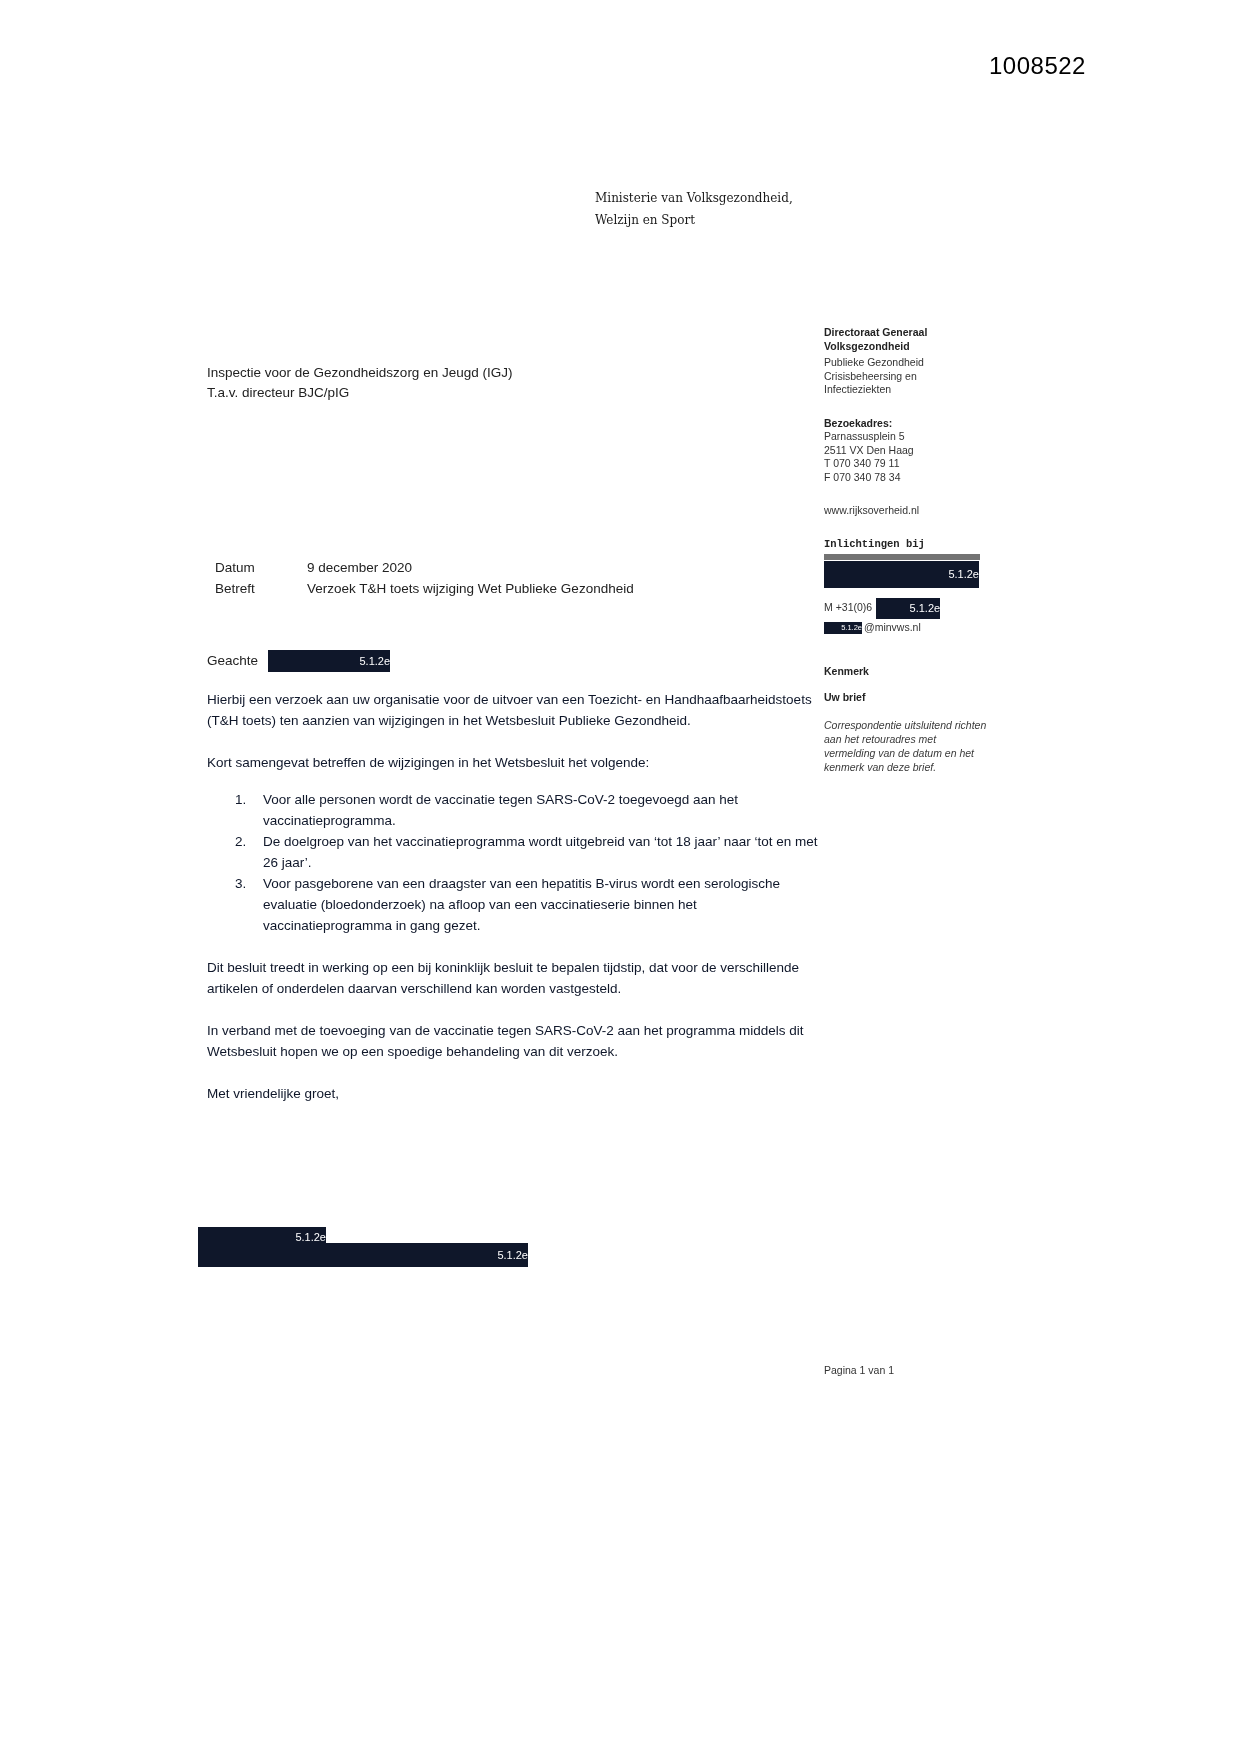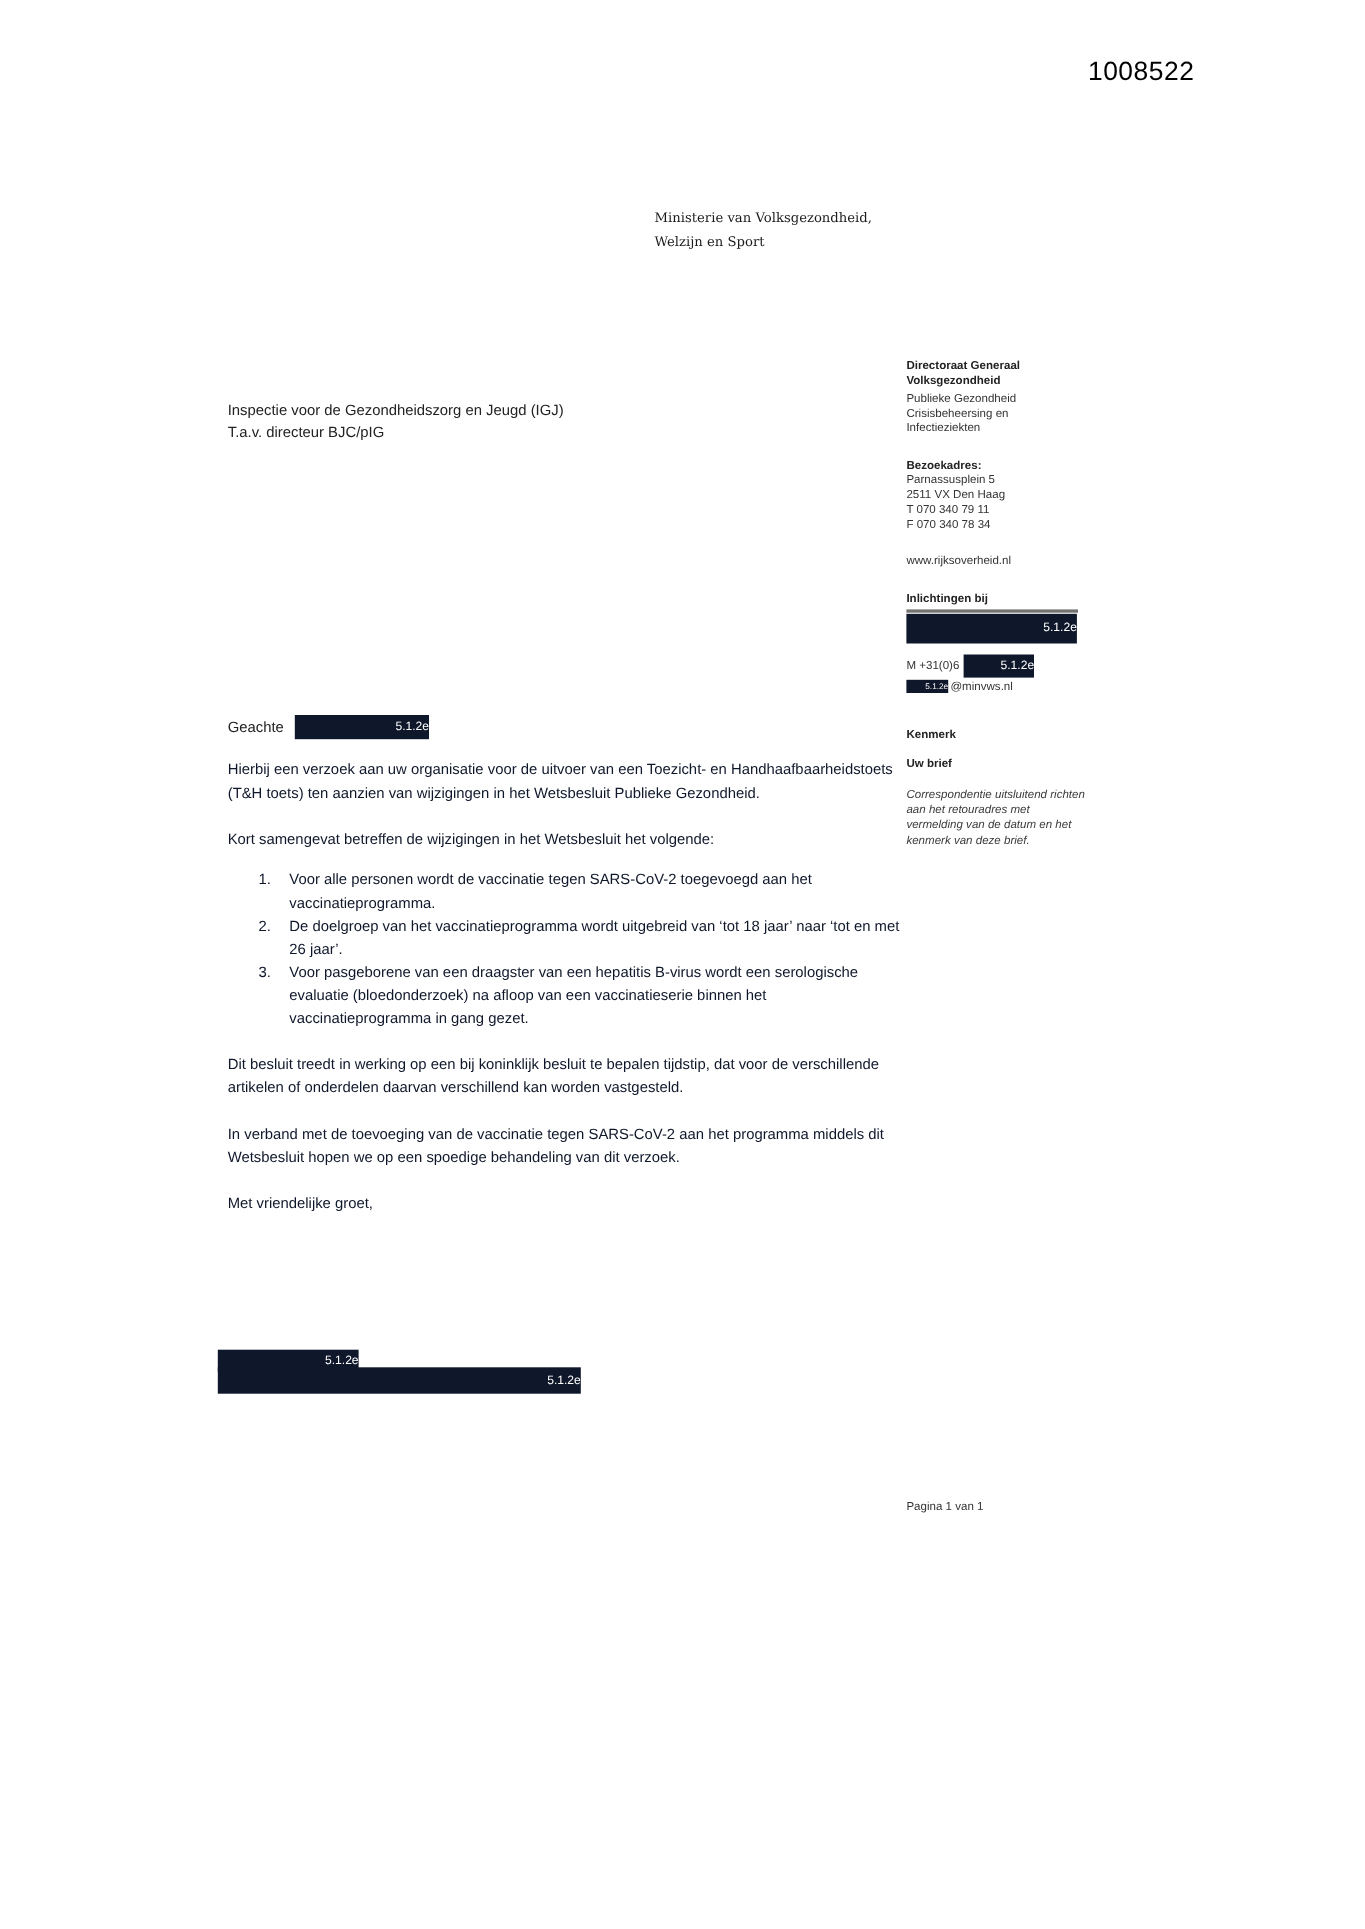--- a/index.html
+++ b/index.html
@@ -56,23 +56,24 @@
     font-size: 10.5px;
     line-height: 13.5px;
     color: #333;
   }
   .sb-bold { font-weight: bold; color: #222; }
   .sb-gap-s { margin-top: 3px; }
   .sb-gap-m { margin-top: 20px; }
   .sb-underline {
     display: block;
     width: 156px;
-    border-bottom: 3px solid #737373;
+    border-bottom: 6px solid #737373;
     padding-bottom: 3px;
     margin-bottom: 1px;
+    font-family: Liberation Mono, monospace;
   }
   .redact {
     background: #0f172a;
     color: #ffffff;
     text-align: right;
     font-size: 11px;
   }
   .redact-sb-big {
     width: 155px;
     height: 27px;
@@ -220,20 +221,30 @@
     <div class="email-line">
       <span class="redact redact-tiny">5.1.2e</span><span>@minvws.nl</span>
     </div>
 
     <div class="sb-bold kenmerk">Kenmerk</div>
     <div class="sb-bold uwbrief">Uw brief</div>
 
     <div class="sb-note">Correspondentie uitsluitend richten aan het retouradres met vermelding van de datum en het kenmerk van deze brief.</div>
   </div>
 
+  <div class="meta">
+    <div class="meta-row">
+      <span class="meta-label">Datum</span>
+      <span>9 december 2020</span>
+    </div>
+    <div class="meta-row">
+      <span class="meta-label">Betreft</span>
+      <span>Verzoek T&amp;H toets wijziging Wet Publieke Gezondheid</span>
+    </div>
+  </div>
 
   <div class="salutation">
     <span>Geachte</span><span class="redact redact-salutation">5.1.2e</span>
   </div>
 
   <div class="body-text">
     <p class="para">Hierbij een verzoek aan uw organisatie voor de uitvoer van een Toezicht- en Handhaafbaarheidstoets (T&amp;H toets) ten aanzien van wijzigingen in het Wetsbesluit Publieke Gezondheid.</p>
 
     <p class="para-tight">Kort samengevat betreffen de wijzigingen in het Wetsbesluit het volgende:</p>
     <div class="list">

